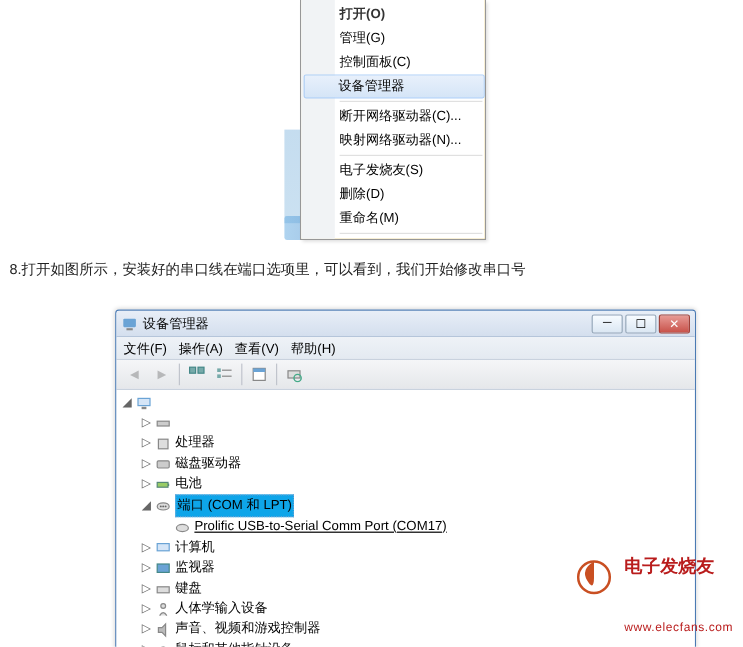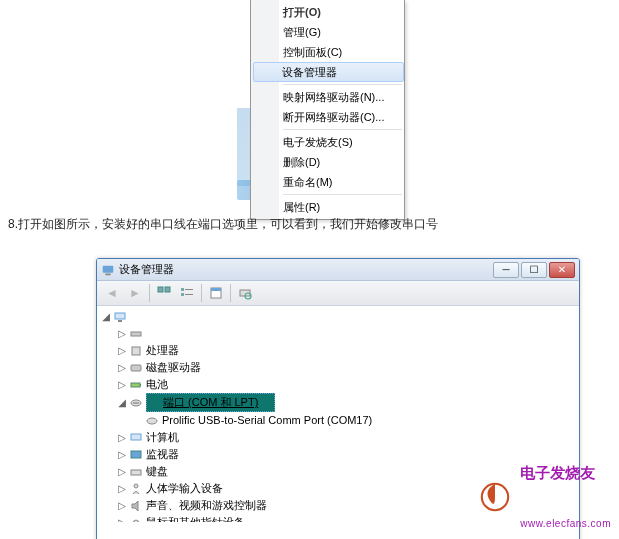--- a/index.html
+++ b/index.html
@@ -164,47 +164,45 @@
       height: calc(100% - 66px);
       overflow: hidden;
       font-size: 11px;
       padding: 2px 0 0 4px;
       line-height: 17px;
     }
     .tree-row { display: flex; align-items: center; white-space: nowrap; }
     .tw { display: inline-block; width: 10px; text-align: center; color: #666; font-size: 10px; margin-right: 2px; }
     .ind0 { padding-left: 0px; }
     .ind1 { padding-left: 16px; }
-    .ind2 { padding-left: 32px; }
+    .ind2 { padding-left: 32px; text-decoration: underline; }
     .dev-ico {
       width: 14px;
       height: 14px;
       margin-right: 3px;
       display: inline-flex;
       align-items: center;
       justify-content: center;
       flex-shrink: 0;
     }
     .tree-row .lbl { color: #000; }
     .tree-row.hl .lbl {
-      background: #0f766e;
+      background: #0ea5e9;
       border: 1px dotted #6aa3d5;
-      padding: 0 16px;
-      text-decoration: underline;
+      padding: 0 1px;
     }
     
     
     .wm {
       position: absolute;
       right: 8px;
       bottom: 10px;
       display: flex;
-      align-items: center;
       gap: 6px;
-      color: #a21caf;
+      color: #b91c1c;
     }
     .wm-logo {
       width: 38px;
       height: 32px;
       position: relative;
     }
     .wm-logo svg { width: 100%; height: 100%; }
     .wm-txt { display: flex; flex-direction: column; line-height: 1.1; }
     .wm-zh { font-size: 15px; font-weight: bold; }
     .wm-en { font-size: 10px; letter-spacing: 0.5px; margin-top: 37px; }
@@ -216,45 +214,50 @@
 <div class="desk-blur2"></div>
 <div class="globe-ico"></div>
 
 <div class="ctx-wrap">
   <div class="ctx-inner">
     <div class="ctx-item top-cut"><b>打开(O)</b></div>
     <div class="ctx-item">管理(G)</div>
     <div class="ctx-item">控制面板(C)</div>
     <div class="ctx-item hl">设备管理器</div>
     <div class="ctx-sep"></div>
+    <div class="ctx-item">断开网络驱动器(C)...</div>
     <div class="ctx-item">映射网络驱动器(N)...</div>
-    <div class="ctx-item">断开网络驱动器(C)...</div>
     <div class="ctx-sep"></div>
     <div class="ctx-item">电子发烧友(S)</div>
     <div class="ctx-item">删除(D)</div>
     <div class="ctx-item">重命名(M)</div>
     <div class="ctx-sep"></div>
-    <div class="ctx-item">属性(R)</div>
   </div>
 </div>
 
 <div class="instr">8.打开如图所示，安装好的串口线在端口选项里，可以看到，我们开始修改串口号</div>
 
 <div class="dm-wrap">
   <div class="dm-titlebar">
     <span class="dm-title-ico">
       <svg viewBox="0 0 16 16">
           <rect x="2" y="3" width="12" height="8" fill="#6aa3d5" rx="1"></rect>
           <rect x="5" y="12" width="6" height="2" fill="#888"></rect>
         </svg>
     </span>
     <span class="dm-title">设备管理器</span>
     <div class="wbtn">─</div>
     <div class="wbtn">☐</div>
     <div class="wbtn close">✕</div>
+  </div>
+  <div class="dm-menu">
+    <span>文件(F)</span>
+    <span>操作(A)</span>
+    <span>查看(V)</span>
+    <span>帮助(H)</span>
   </div>
   <div class="dm-toolbar">
     <div class="tb-btn dis">◄</div>
     <div class="tb-btn dis">►</div>
     <div class="tb-sep"></div>
     <div class="tb-btn">
       <svg width="14" height="14" viewBox="0 0 14 14">
           <rect x="1" y="1" width="5" height="5" fill="#7aa" stroke="#488"></rect>
           <rect x="8" y="1" width="5" height="5" fill="#7aa" stroke="#488"></rect>
         </svg>

